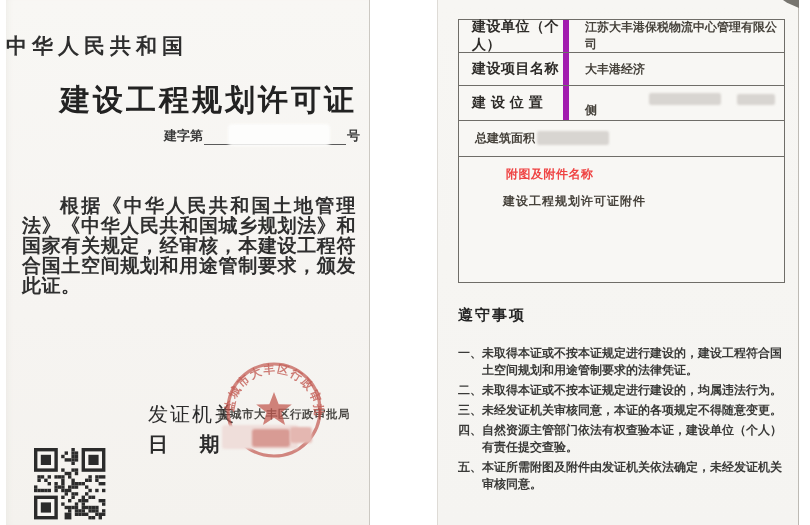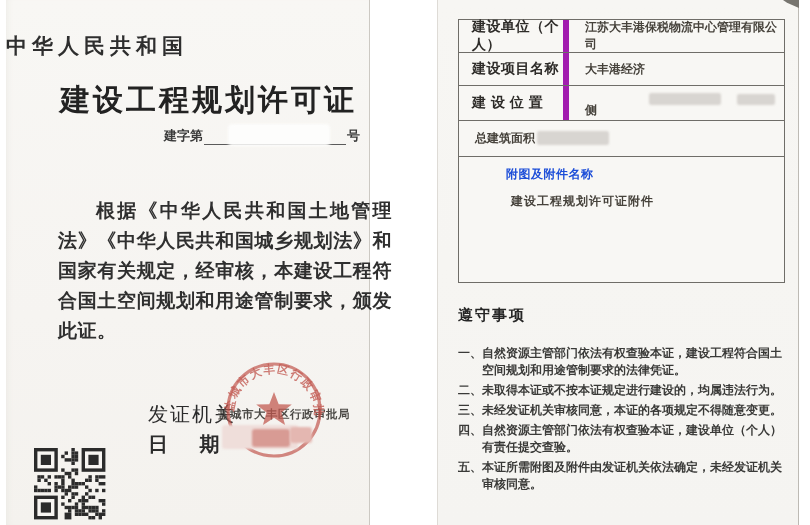--- a/index.html
+++ b/index.html
@@ -28,22 +28,22 @@
   .serial-row{
     position:absolute;top:127px;left:158px;display:flex;align-items:flex-end;
     font-size:13px;font-weight:600;color:#3a3a3a;
   }
   .serial-line{display:inline-block;width:142px;border-bottom:1px solid #5a5a5a;height:14px;margin:0 1px;}
   .white-patch{
     position:absolute;background:#fdfdfc;border-radius:4px;filter:blur(1.5px);
   }
   .body-text{
     position:absolute;top:196px;left:16px;width:334px;
-    font-size:19px;font-weight:700;line-height:30px;letter-spacing:0.5px;
-    text-indent:2em;color:#2f2f2f;text-align:justify;margin-left:36px;
+    font-size:19px;font-weight:700;line-height:20px;letter-spacing:0.5px;
+    text-indent:2em;color:#2f2f2f;text-align:justify;
   }
   .issuer-label{
     position:absolute;top:401px;left:142px;
     font-size:20px;font-weight:400;letter-spacing:2px;color:#2b2b2b;
   }
   .issuer-value{
     position:absolute;top:407px;left:212px;width:135px;
     font-size:11.5px;font-weight:700;color:#4c4a46;letter-spacing:0.5px;
   }
   .date-label{
@@ -75,26 +75,26 @@
   }
   .t-value{
     flex:1;display:flex;flex-direction:column;justify-content:center;
     padding-left:16px;font-family:Liberation Serif, serif;
     font-size:12px;font-weight:600;color:#46423b;position:relative;
   }
   .grey-patch{position:absolute;background:#d8d5d1;border-radius:2px;filter:blur(1px);}
   .attach-row{position:relative;height:125px;}
   .attach-label{
     position:absolute;top:9px;left:12px;
-    font-size:12px;font-weight:800;color:#1d4ed8;letter-spacing:0.5px;padding-left:35px;
+    font-size:12px;font-weight:800;color:#ef4444;letter-spacing:0.5px;padding-left:35px;
   }
   .attach-value{
     position:absolute;top:36px;left:44px;
     font-family:"Liberation Serif","DejaVu Serif",serif;
-    font-size:12px;font-weight:600;color:#46423b;letter-spacing:1px;margin-left:8px;
+    font-size:12px;font-weight:600;color:#46423b;letter-spacing:1px;
   }
   .notes{position:absolute;left:20px;top:306px;width:324px;}
   .notes-title{font-size:15px;font-weight:800;color:#262626;letter-spacing:2px;margin:0 0 20px 0;}
   .note-item{display:flex;font-size:12px;font-weight:700;line-height:17px;color:#3a3a38;margin-bottom:3px;}
   .note-num{width:24px;flex:none;}
   .note-text{flex:1;text-align:justify;}
 </style>
 </head>
 <body>
 
@@ -289,21 +289,21 @@
     <div class="attach-row">
       <div class="attach-label">附图及附件名称</div>
       <div class="attach-value">建设工程规划许可证附件</div>
     </div>
   </div>
 
   <div class="notes">
     <h2 class="notes-title">遵守事项</h2>
     <div class="note-item">
       <span class="note-num">一、</span>
-      <span class="note-text">自然资源主管部门依法有权查验本证，建设工程符合国土空间规划和用途管制要求的法律凭证。</span>
+      <span class="note-text">未取得本证或不按本证规定进行建设的，建设工程符合国土空间规划和用途管制要求的法律凭证。</span>
     </div>
     <div class="note-item">
       <span class="note-num">二、</span>
       <span class="note-text">未取得本证或不按本证规定进行建设的，均属违法行为。</span>
     </div>
     <div class="note-item">
       <span class="note-num">三、</span>
       <span class="note-text">未经发证机关审核同意，本证的各项规定不得随意变更。</span>
     </div>
     <div class="note-item">

